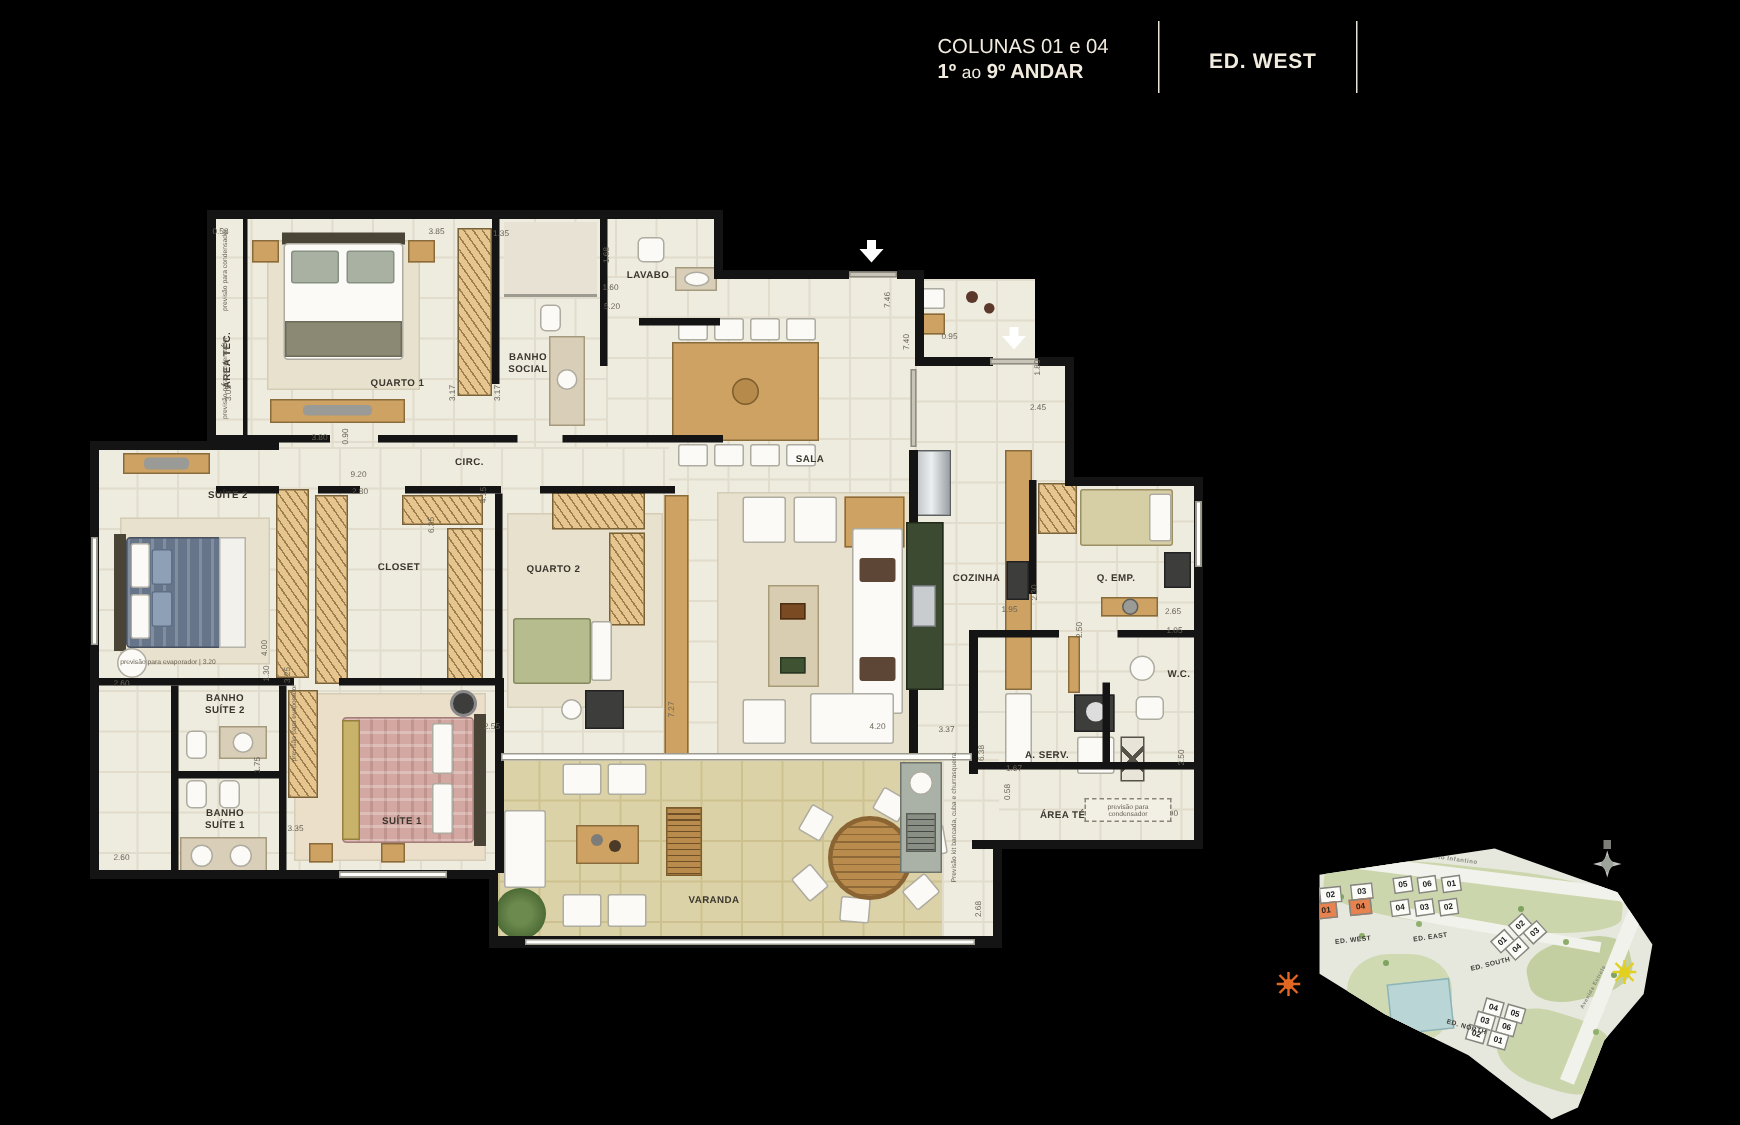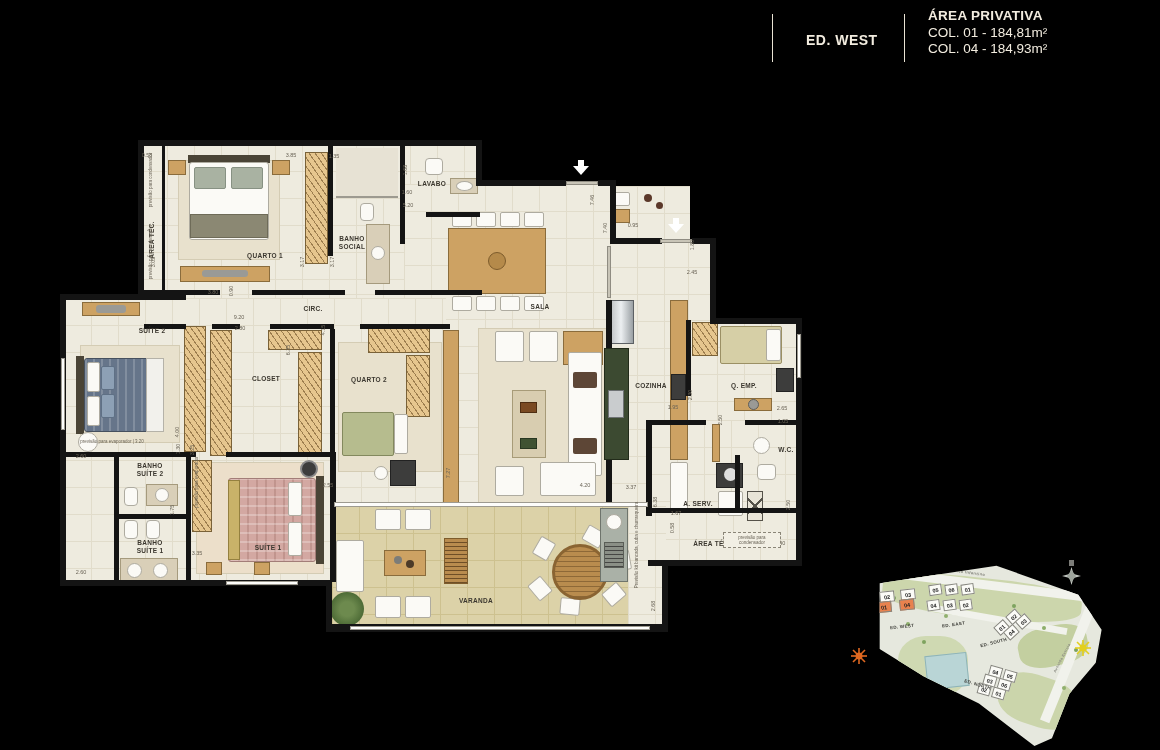--- a/index.html
+++ b/index.html
@@ -58,28 +58,29 @@
         align-items:center;justify-content:center;font-weight:700;font-size:5.5px;color:#222;}
   .cell.hl{background:#e8824e;}
   .bld-lbl{position:absolute;font-weight:700;font-size:4.5px;color:#3d3d38;letter-spacing:.3px;white-space:nowrap;}
   .street{position:absolute;font-weight:700;font-size:4px;color:#85857d;letter-spacing:.4px;white-space:nowrap;}
 </style>
 </head>
 <body>
 
 <div id="stage">
 
+  <div class="hd hd-cols">
+    <div class="b1">COLUNAS 01 e 04</div>
+    <div class="b2"><span>1º</span>
+      <span class="mid">ao</span>
+      <span>9º ANDAR</span></div>
+  </div>
   <i class="vdiv" style="left:772px;"></i>
   <div class="hd hd-west">ED. WEST</div>
   <i class="vdiv" style="left:904px;"></i>
-  <div class="hd hd-area">
-    <div class="t">ÁREA PRIVATIVA</div>
-    <div>COL. 01 - 184,81m²</div>
-    <div>COL. 04 - 184,93m²</div>
-  </div>
 
   <div id="plan">
 
     <i class="fl" style="left:140px;top:144px;width:340px;height:150px;"></i>
     <i class="fl" style="left:140px;top:294px;width:472px;height:32px;"></i>
     <i class="fl" style="left:404px;top:184px;width:208px;height:322px;"></i>
     <i class="fl" style="left:610px;top:186px;width:80px;height:326px;"></i>
     <i class="fl" style="left:688px;top:240px;width:24px;height:84px;"></i>
     <i class="fl" style="left:690px;top:320px;width:112px;height:100px;"></i>
     <i class="fl" style="left:650px;top:420px;width:152px;height:92px;"></i>

